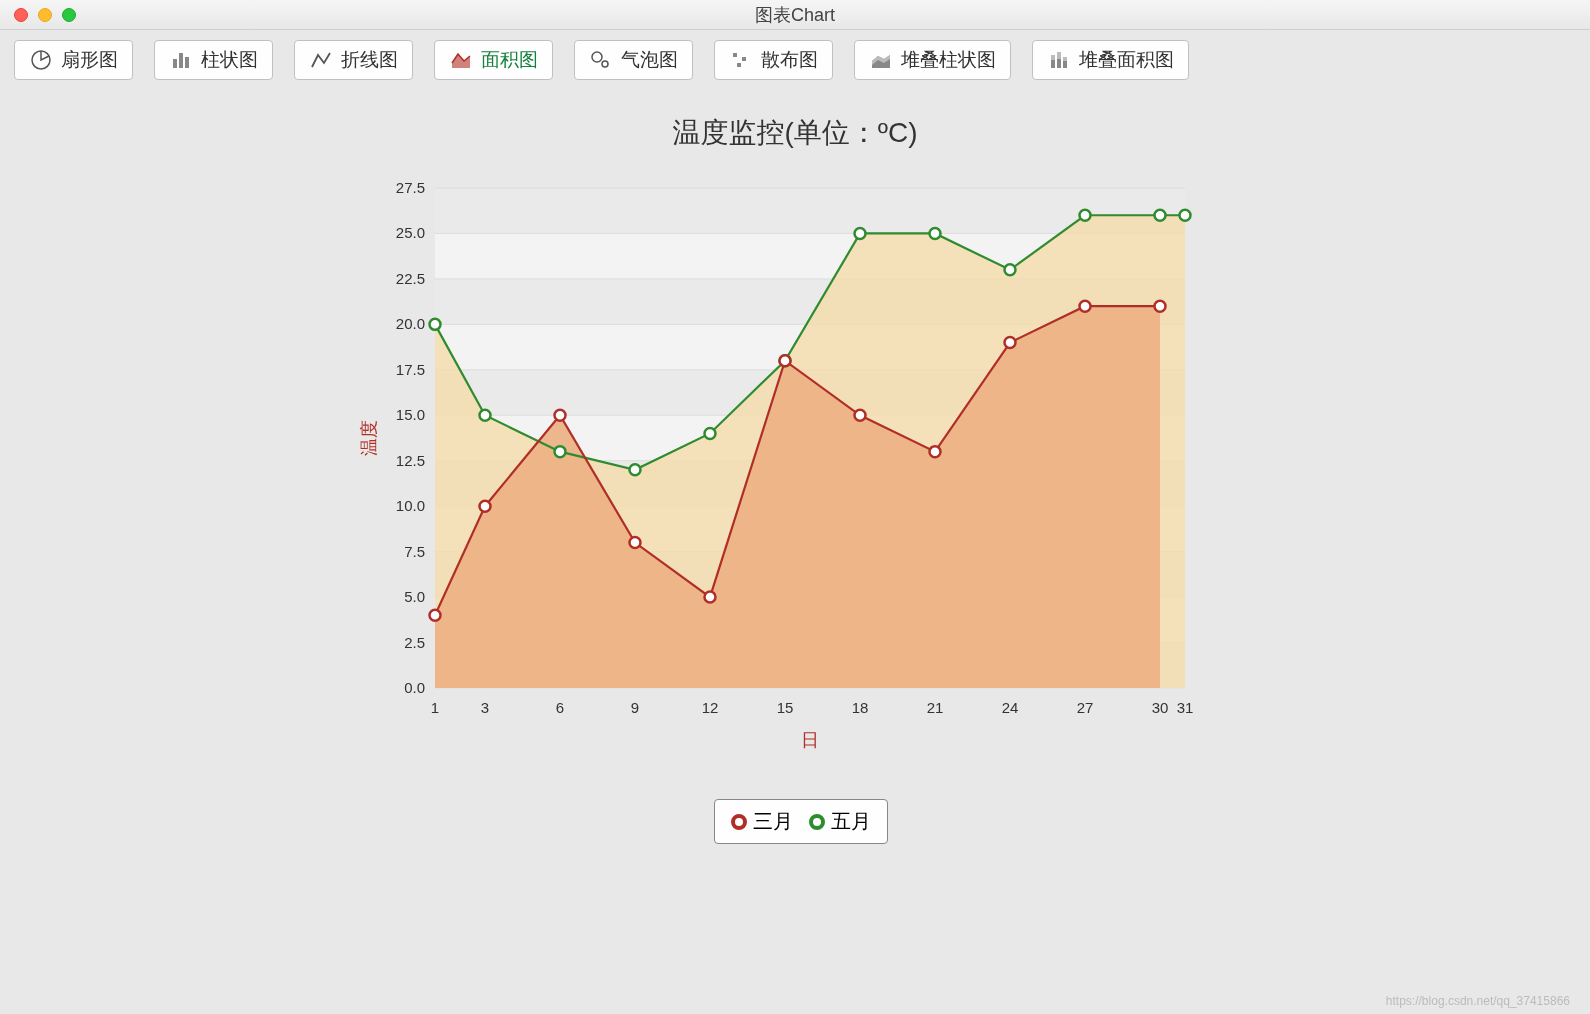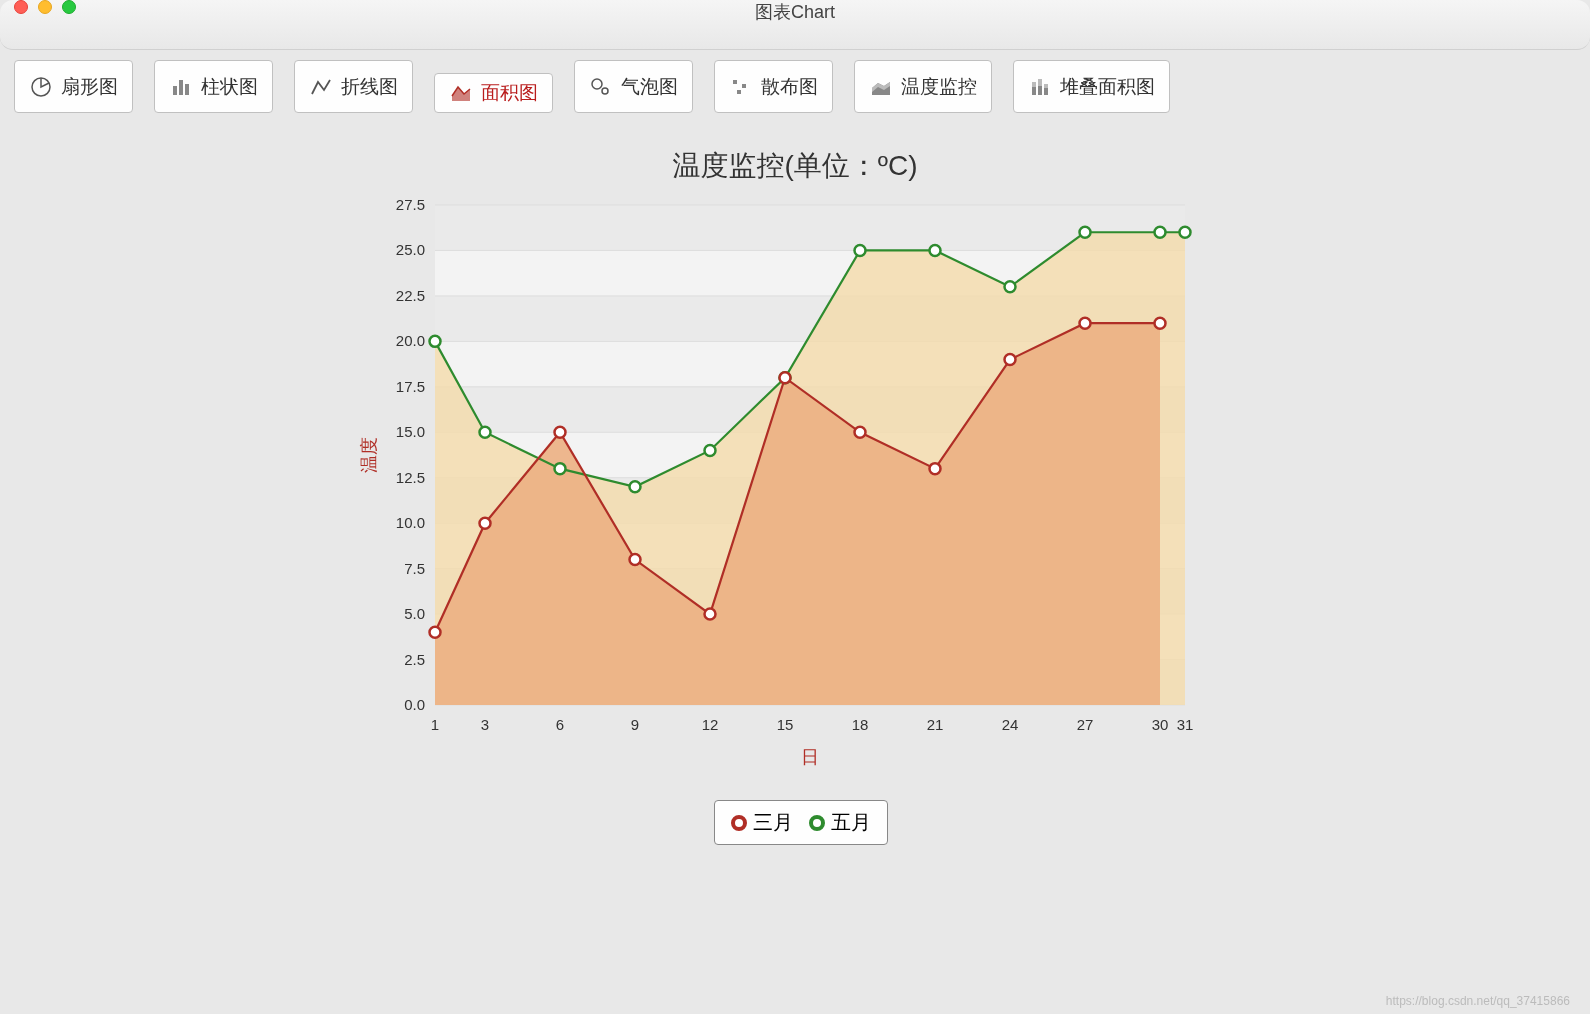--- a/index.html
+++ b/index.html
@@ -4,26 +4,26 @@
   <style>
     * { margin: 0; padding: 0; box-sizing: border-box; }
     body {
       font-family: -apple-system, BlinkMacSystemFont, "Segoe UI", sans-serif;
       background: #e8e8e8;
       width: 1590px;
       height: 1014px;
       overflow: hidden;
     }
     .titlebar {
-      height: 50px;
+      height: 30px;
       background: linear-gradient(#f5f5f5, #e8e8e8);
       border-bottom: 1px solid #d0d0d0;
       display: flex;
+      align-items: center;
       position: relative;
-      border-radius: 13px;
     }
     .traffic-lights {
       display: flex;
       gap: 10px;
       padding-left: 14px;
     }
     .traffic-light {
       width: 14px;
       height: 14px;
       border-radius: 50%;
@@ -49,33 +49,34 @@
       align-items: center;
       gap: 8px;
       padding: 6px 14px;
       background: #fefefe;
       border: 1px solid #c0c0c0;
       border-radius: 4px;
       font-size: 19px;
       color: #333;
       cursor: pointer;
     }
-    .tab.selected { color: #b91c1c; margin-top: 13px; }
+    .tab.selected { color: #15803d; }
     .tab-icon {
       width: 24px;
       height: 22px;
       display: inline-flex;
       align-items: center;
       justify-content: center;
     }
     .content {
       padding: 10px;
       display: flex;
       flex-direction: column;
       align-items: center;
+      gap: 16px;
     }
     .chart-title {
       font-size: 28px;
       color: #333;
       margin: 20px 0 10px 0;
       text-align: center;
     }
     .chart-wrap {
       background: #e8e8e8;
       width: 100%;
@@ -177,21 +178,21 @@
     </span>
     <span>散布图</span>
   </div>
   <div class="tab">
     <span class="tab-icon">
       <svg width="22" height="22" viewBox="0 0 22 22">
           <polygon points="2,19 2,12 8,7 14,10 20,6 20,19" fill="#888"></polygon>
           <polygon points="2,12 8,7 14,10 20,6 20,10 14,14 8,11 2,16" fill="#bbb"></polygon>
         </svg>
     </span>
-    <span>温度监控</span>
+    <span>堆叠柱状图</span>
   </div>
   <div class="tab">
     <span class="tab-icon">
       <svg width="22" height="22" viewBox="0 0 22 22">
           <rect x="3" y="6" width="4" height="13" fill="#888"></rect>
           <rect x="3" y="6" width="4" height="5" fill="#bbb"></rect>
           <rect x="9" y="3" width="4" height="16" fill="#888"></rect>
           <rect x="9" y="3" width="4" height="7" fill="#bbb"></rect>
           <rect x="15" y="8" width="4" height="11" fill="#888"></rect>
           <rect x="15" y="8" width="4" height="4" fill="#bbb"></rect>

